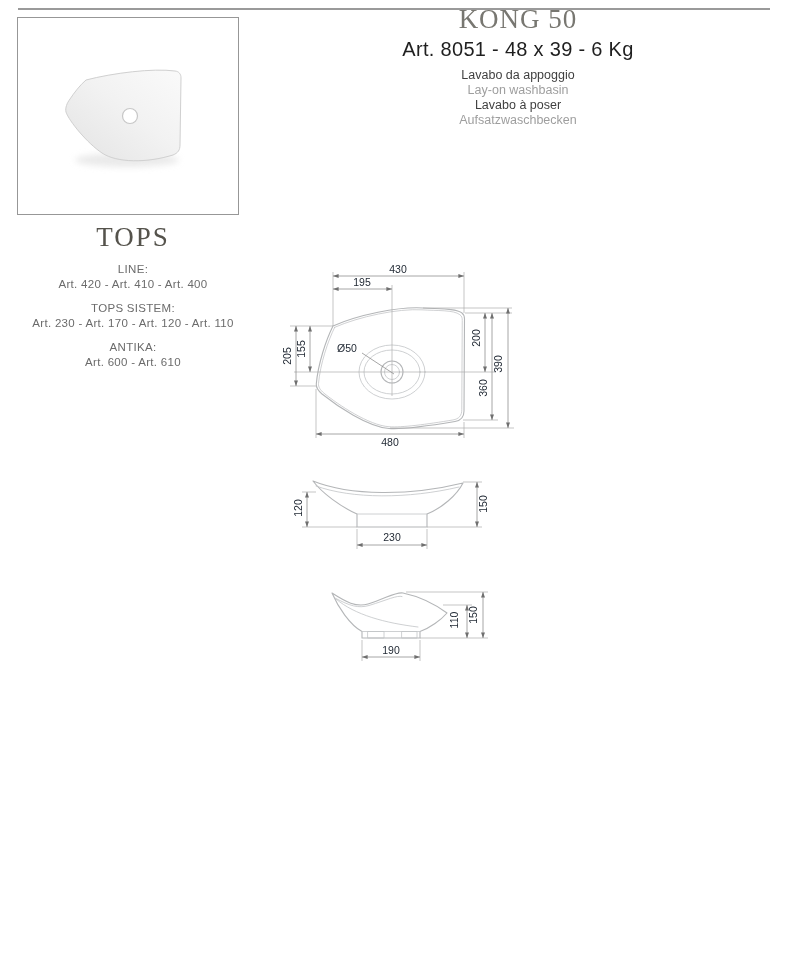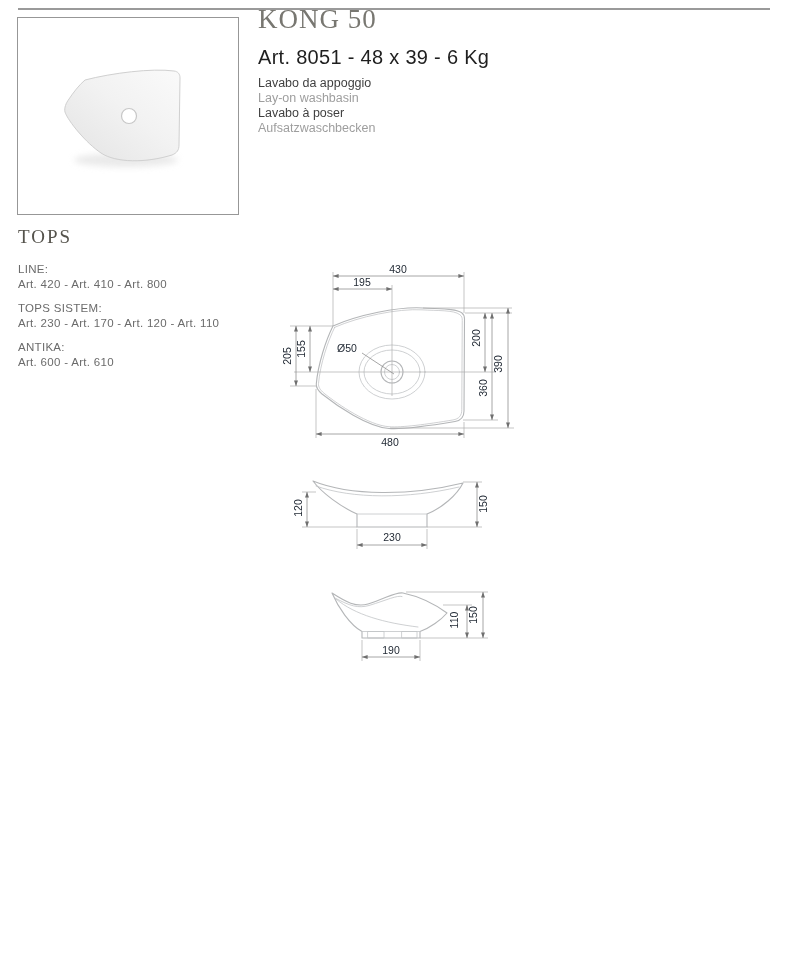--- a/index.html
+++ b/index.html
@@ -1,33 +1,33 @@
 <!DOCTYPE html>
 <html><head>
 <meta charset="utf-8">
 <style>
   html,body{margin:0;padding:0;background:#ffffff;}
   .page{position:relative;width:800px;height:688px;background:#ffffff;overflow:hidden;
-        font-family:"Liberation Sans",sans-serif;}
+        font-family:"Liberation Sans",sans-serif;text-align:center;}
   .rule-top{position:absolute;left:18px;top:8px;width:752px;height:2px;background:#9a9a9a;}
   .bottom-rule{position:absolute;left:28px;top:953px;width:772px;height:2px;background:#555;opacity:.8;}
 
   .product-box{position:absolute;left:17px;top:17px;width:220px;height:196px;
                border:1px solid #979797;background:#fff;}
 
   .hdr{position:absolute;left:258px;top:4px;width:520px;}
   .hdr-title{font-family:"Liberation Serif",serif;font-size:27px;color:#787771;
              letter-spacing:1px;font-weight:400;line-height:30px;}
-  .hdr-sub{font-size:20px;color:#1f1f1f;letter-spacing:.3px;line-height:26px;margin-top:10px;}
+  .hdr-sub{font-size:20px;color:#1f1f1f;letter-spacing:.3px;line-height:26px;margin-top:2px;}
   .hdr-desc{margin-top:6px;font-size:12.5px;line-height:15px;}
   .tone-dark{color:#3f3f3f;}
   .tone-light{color:#9e9e9e;}
 
   .tops{position:absolute;left:18px;top:222px;width:230px;}
-  .tops-h{font-family:"Liberation Serif",serif;font-size:19px;color:#55534c;
+  .tops-h{font-family:"Liberation Serif",serif;font-size:27px;color:#55534c;
           letter-spacing:2px;font-weight:400;line-height:30px;}
   .tops-group{margin-top:10px;font-size:11.5px;color:#6b6b6b;letter-spacing:.3px;line-height:14px;}
   .tops-group .arts{margin-top:1px;}
 
   svg.drawing{position:absolute;overflow:visible;}
   .outline{fill:none;stroke:#b4b6b8;stroke-width:1.1;stroke-linecap:round;stroke-linejoin:round;}
   .thin{stroke-width:.8;stroke:#c2c4c6;}
   .dim{stroke:#8f8f8f;stroke-width:.8;fill:none;}
   .ext{stroke:#adadad;stroke-width:.7;fill:none;}
   .dimtext{font-family:"Liberation Sans",sans-serif;font-size:10.5px;fill:#232b36;}
@@ -69,21 +69,21 @@
       <div class="tone-light">Lay-on washbasin</div>
       <div class="tone-dark">Lavabo à poser</div>
       <div class="tone-light">Aufsatzwaschbecken</div>
     </div>
   </div>
 
   <div class="tops">
     <div class="tops-h">TOPS</div>
     <div class="tops-group">
       <div>LINE:</div>
-      <div class="arts">Art. 420 - Art. 410 - Art. 800</div>
+      <div class="arts">Art. 420 - Art. 410 - Art. 400</div>
     </div>
     <div class="tops-group">
       <div>TOPS SISTEM:</div>
       <div class="arts">Art. 230 - Art. 170 - Art. 120 - Art. 110</div>
     </div>
     <div class="tops-group">
       <div>ANTIKA:</div>
       <div class="arts">Art. 600 - Art. 610</div>
     </div>
   </div>

